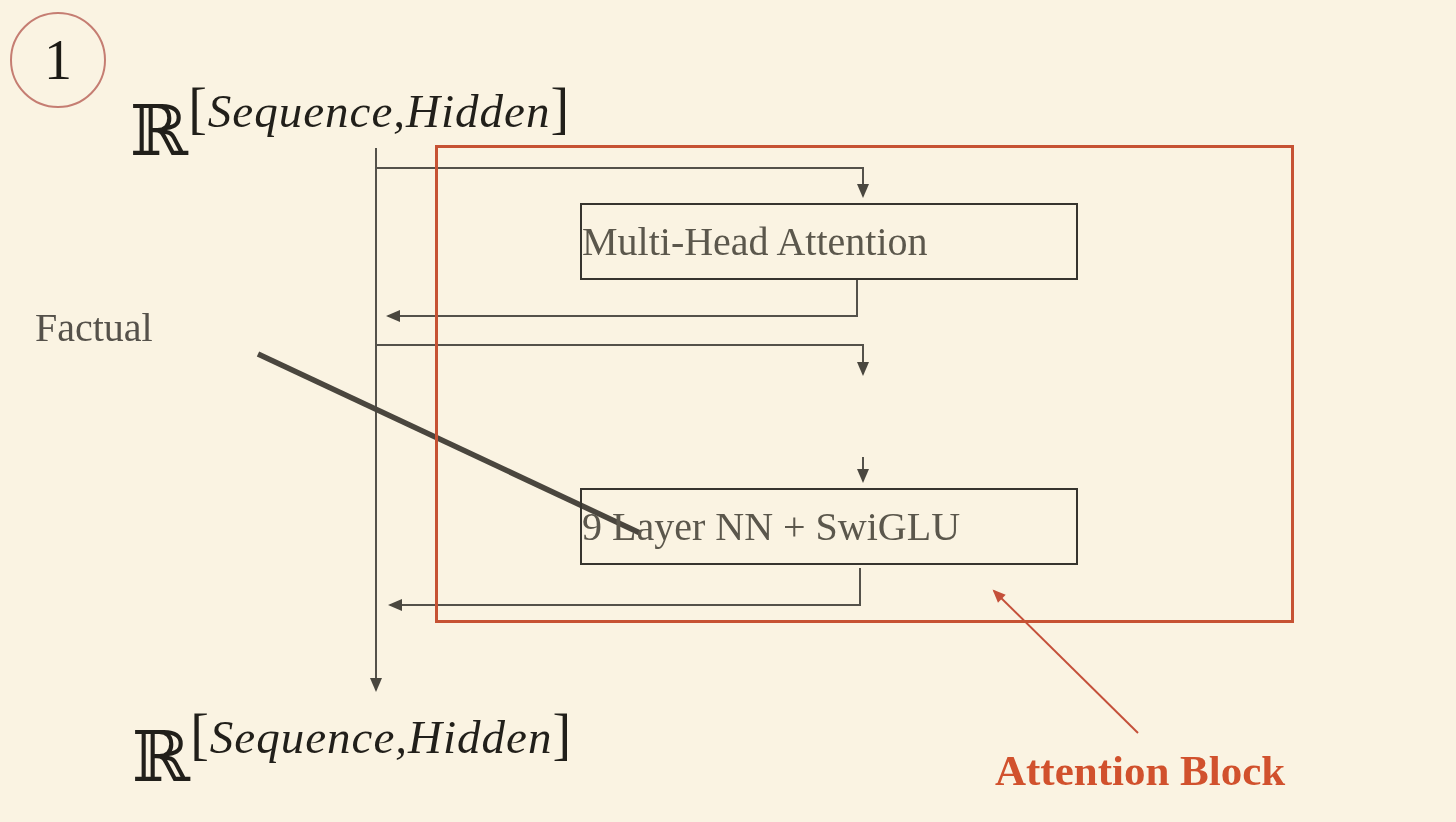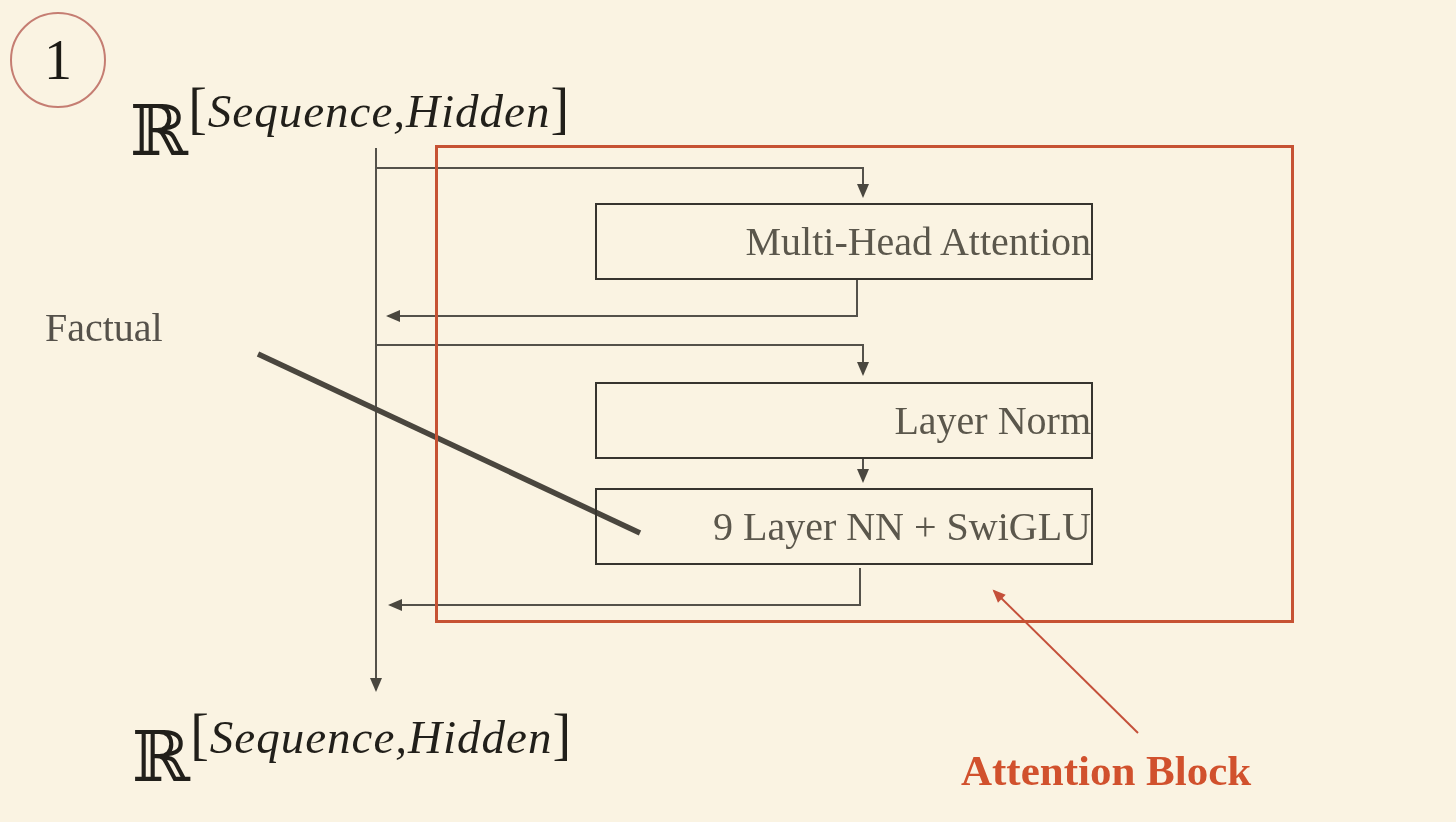--- a/index.html
+++ b/index.html
@@ -29,39 +29,39 @@
   .comma{font-size:47px;font-style:italic;}
 
   
   .attention-outline{
     position:absolute;left:435px;top:145px;width:853px;height:472px;
     border:3px solid #c65233;background:transparent;
   }
 
   
   .block-box{
-    position:absolute;left:595px;width:494px;height:73px;
+    position:absolute;left:580px;width:494px;height:73px;
     border:2px solid #36342e;background:transparent;
-    display:flex;align-items:center;justify-content:flex-end;
+    display:flex;align-items:center;justify-content:flex-start;
     font-size:40px;color:#5b574c;
   }
   .box-mha{top:203px;}
   .box-ln{top:382px;}
   .box-ffn{top:488px;}
 
   
   .note{
-    position:absolute;left:45px;top:300px;
+    position:absolute;left:35px;top:300px;
     font-size:40px;line-height:1.42;color:#55514a;
   }
   .note div{white-space:nowrap;}
 
   
   .red-label{
-    position:absolute;left:961px;top:746px;
+    position:absolute;left:995px;top:746px;
     font-size:43px;font-weight:700;color:#d1512d;white-space:nowrap;font-family:Liberation Serif, serif;
   }
 </style>
 </head>
 <body>
 
 <div class="canvas">
 
   <svg class="connectors" viewBox="0 0 1456 822" xmlns="http://www.w3.org/2000/svg">
     <defs>
@@ -96,23 +96,20 @@
 
   <div class="math-label top-math">
     <span class="bb-r">ℝ</span><span class="dims"><span class="brk">[</span><span class="var">Sequence</span><span class="comma">,</span><span class="var">Hidden</span><span class="brk">]</span></span>
   </div>
 
   <div class="attention-outline"></div>
 
   <div class="block-box box-mha">
     <span>Multi-Head Attention</span>
   </div>
-  <div class="block-box box-ln">
-    <span>Layer Norm</span>
-  </div>
   <div class="block-box box-ffn">
     <span>9 Layer NN + SwiGLU</span>
   </div>
 
   <div class="note">
     <div>Factual</div>
   </div>
 
   <div class="math-label bottom-math">
     <span class="bb-r">ℝ</span><span class="dims"><span class="brk">[</span><span class="var">Sequence</span><span class="comma">,</span><span class="var">Hidden</span><span class="brk">]</span></span>

